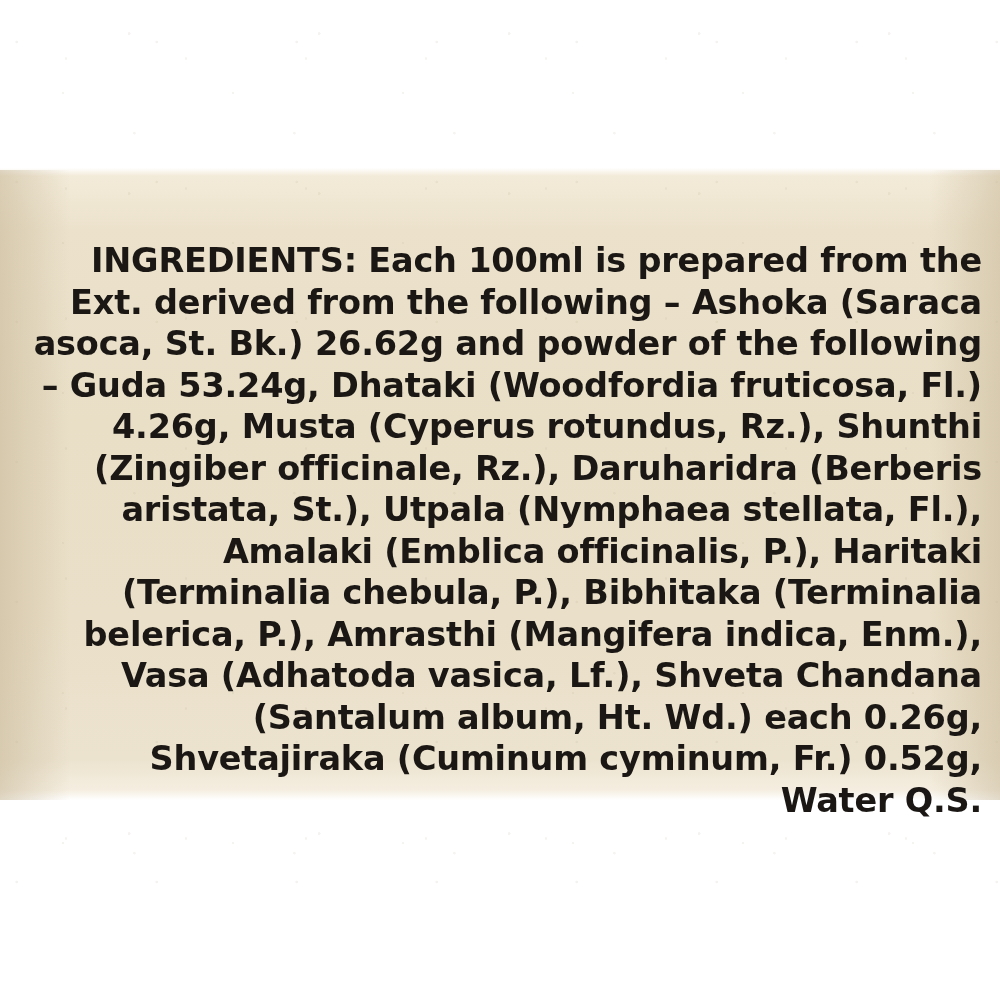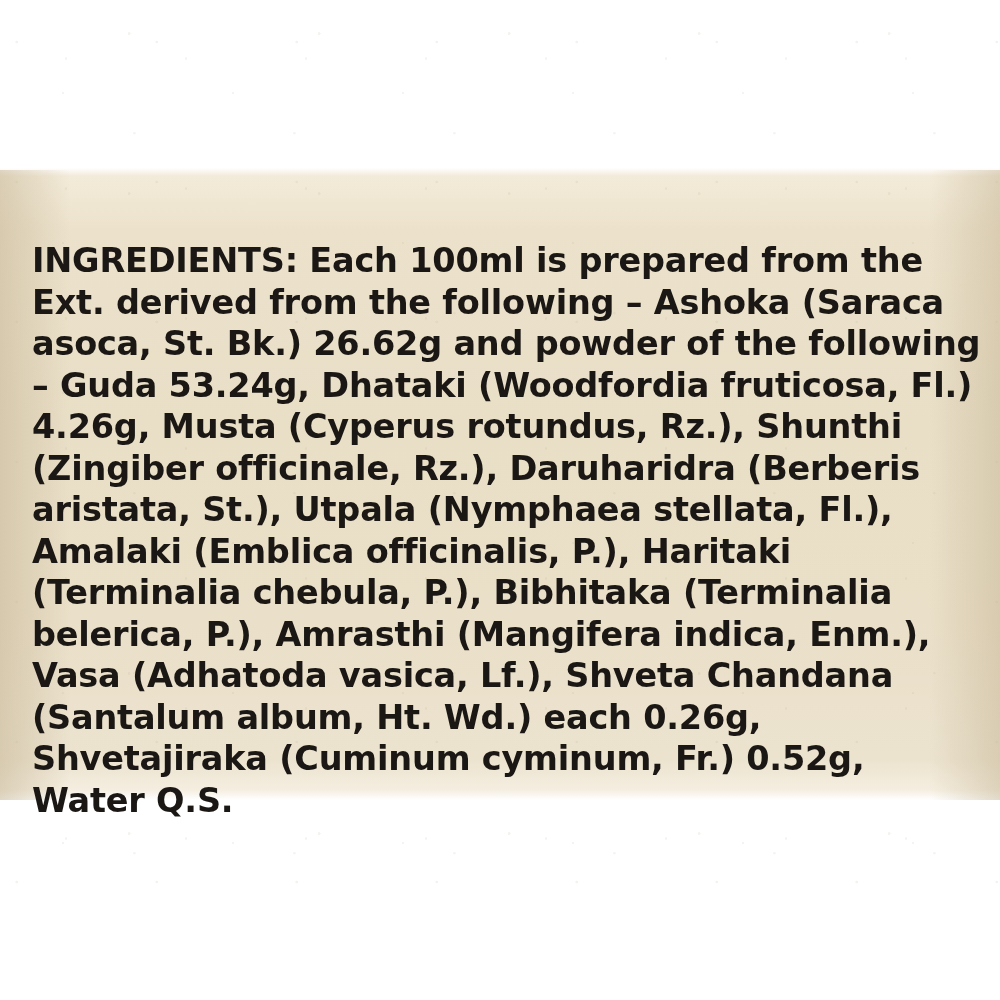--- a/index.html
+++ b/index.html
@@ -10,20 +10,21 @@
     background: #ffffff;
     font-family: "Liberation Sans", sans-serif;
   }
 
   #page {
     position: relative;
     width: 1000px;
     height: 961px;
     background: #ffffff;
     overflow: hidden;
+    text-align: right;
   }
 
   
   #label-panel {
     position: absolute;
     left: 0;
     top: 0;
     width: 1000px;
     height: 1000px;
     background:

